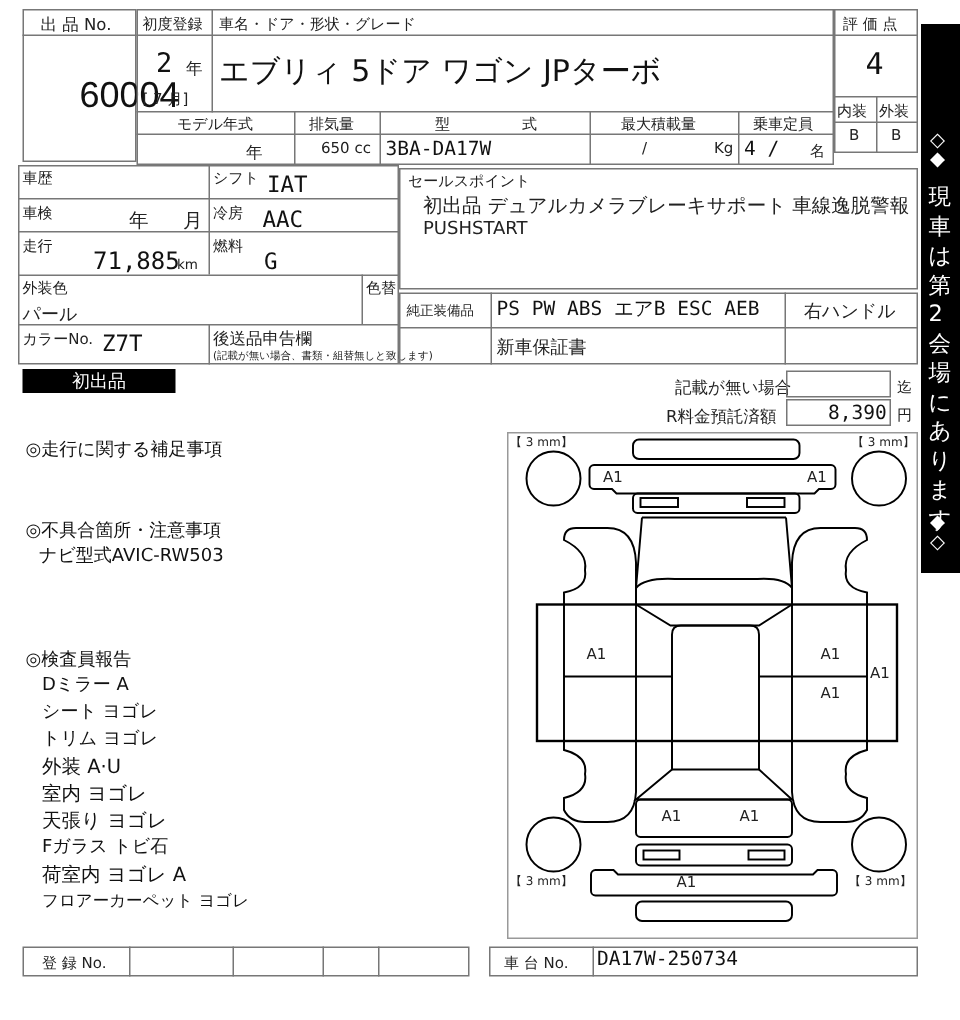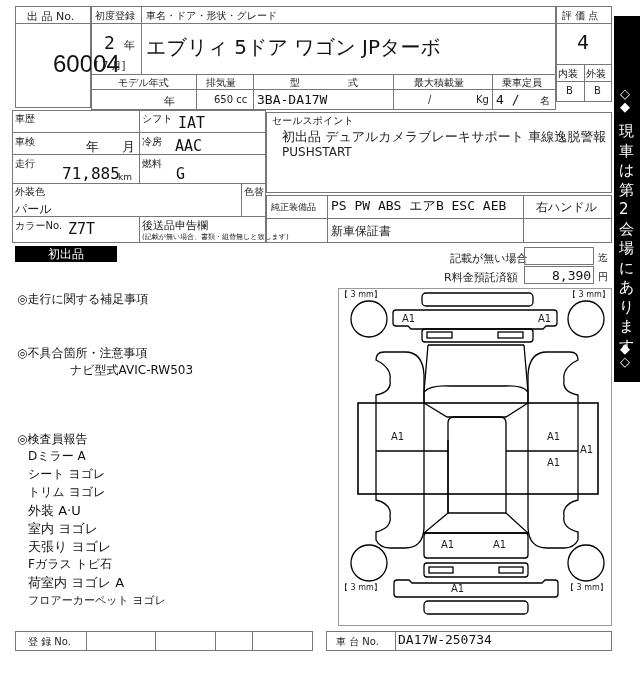--- a/index.html
+++ b/index.html
@@ -123,21 +123,21 @@
   <span></span>
 </div>
 <div class="lbl" style="left:598px;top:251px;">迄</div>
 <div class="lbl" style="left:444px;top:270px;font-size:11px;">R料金預託済額</div>
 <div class="box" style="left:524px;top:266px;width:70px;height:18px;"></div>
 <div class="val" style="left:552px;top:268px;font-size:13px;">8,390</div>
 <div class="lbl" style="left:598px;top:270px;">円</div>
 
 <div class="note" style="left:17px;top:291px;">◎走行に関する補足事項</div>
 <div class="note" style="left:17px;top:345px;">◎不具合箇所・注意事項</div>
-<div class="note" style="left:26px;top:362px;margin-left:44px;">ナビ型式AVIC-RW503</div>
+<div class="note" style="left:26px;top:362px;">ナビ型式AVIC-RW503</div>
 <div class="note" style="left:17px;top:431px;">◎検査員報告</div>
 <div class="note" style="left:28px;top:448px;">Dミラー A</div>
 <div class="note" style="left:28px;top:466px;">シート ヨゴレ</div>
 <div class="note" style="left:28px;top:484px;">トリム ヨゴレ</div>
 <div class="note" style="left:28px;top:502px;font-size:13px;">外装 A·U</div>
 <div class="note" style="left:28px;top:520px;font-size:13px;text-align:right;">室内 ヨゴレ</div>
 <div class="note" style="left:28px;top:538px;font-size:13px;">天張り ヨゴレ</div>
 <div class="note" style="left:28px;top:556px;">Fガラス トビ石</div>
 <div class="note" style="left:28px;top:574px;font-size:13px;">荷室内 ヨゴレ A</div>
 <div class="note" style="left:28px;top:593px;font-size:11px;">フロアーカーペット ヨゴレ</div>

